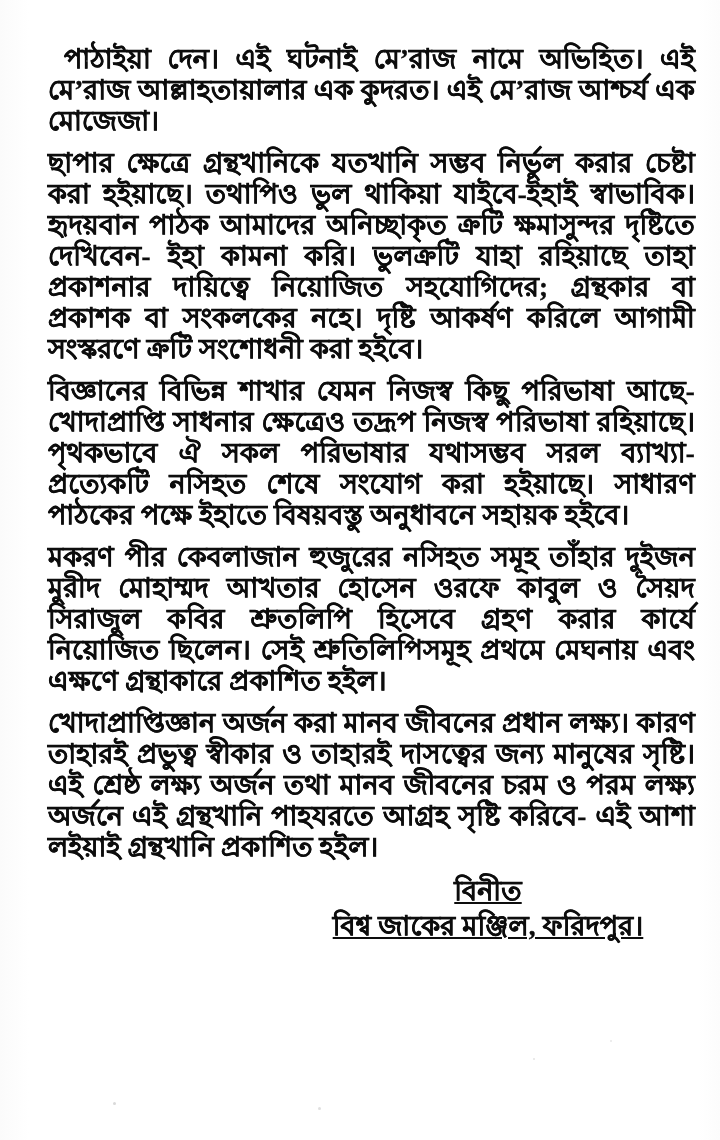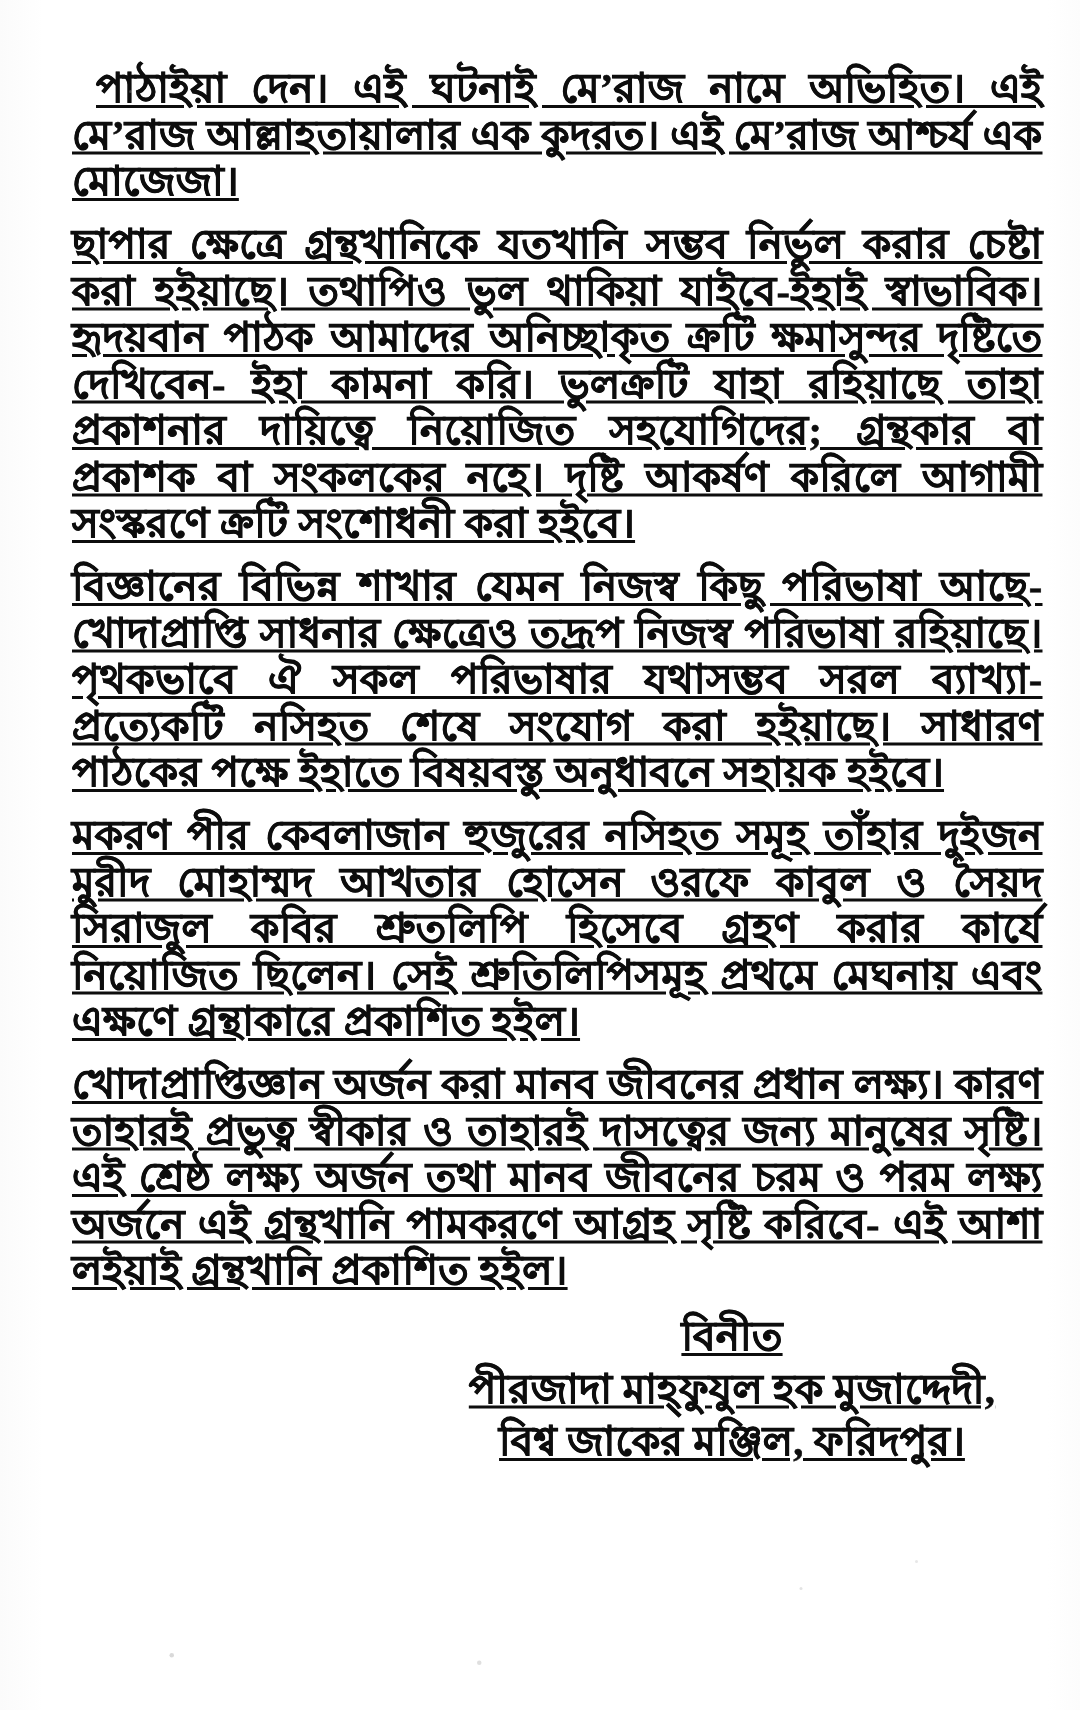--- a/index.html
+++ b/index.html
@@ -28,21 +28,20 @@
     right: 25px;
     color: #0d0d0d;
     font-weight: bold;
     font-size: 27px;
     line-height: 31px;
     text-align: justify;
     letter-spacing: 0.2px;
   }
   p.body-para {
     margin: 0 0 11px 0;
-    text-decoration: underline;
     -webkit-text-stroke: 0.4px #0d0d0d;
   }
   p.body-para.indented {
     text-indent: 16px;
   }
   .signature {
     margin-left: 235px;
     width: 410px;
     text-align: center;
     margin-top: 6px;
@@ -74,25 +73,24 @@
 
     <p class="body-para indented">পাঠাইয়া দেন। এই ঘটনাই মে’রাজ নামে অভিহিত। এই মে’রাজ আল্লাহতায়ালার এক কুদরত। এই মে’রাজ আশ্চর্য এক মোজেজা।</p>
 
 
     <p class="body-para">ছাপার ক্ষেত্রে গ্রন্থখানিকে যতখানি সম্ভব নির্ভুল করার চেষ্টা করা হইয়াছে। তথাপিও ভুল থাকিয়া যাইবে-ইহাই স্বাভাবিক। হৃদয়বান পাঠক আমাদের অনিচ্ছাকৃত ক্রটি ক্ষমাসুন্দর দৃষ্টিতে দেখিবেন- ইহা কামনা করি। ভুলক্রটি যাহা রহিয়াছে তাহা প্রকাশনার দায়িত্বে নিয়োজিত সহযোগিদের; গ্রন্থকার বা প্রকাশক বা সংকলকের নহে। দৃষ্টি আকর্ষণ করিলে আগামী সংস্করণে ক্রটি সংশোধনী করা হইবে।</p>
 
     <p class="body-para">বিজ্ঞানের বিভিন্ন শাখার যেমন নিজস্ব কিছু পরিভাষা আছে- খোদাপ্রাপ্তি সাধনার ক্ষেত্রেও তদ্রূপ নিজস্ব পরিভাষা রহিয়াছে। পৃথকভাবে ঐ সকল পরিভাষার যথাসম্ভব সরল ব্যাখ্যা-প্রত্যেকটি নসিহত শেষে সংযোগ করা হইয়াছে। সাধারণ পাঠকের পক্ষে ইহাতে বিষয়বস্তু অনুধাবনে সহায়ক হইবে।</p>
 
     <p class="body-para">মকরণ পীর কেবলাজান হুজুরের নসিহত সমূহ তাঁহার দুইজন মুরীদ মোহাম্মদ আখতার হোসেন ওরফে কাবুল ও সৈয়দ সিরাজুল কবির শ্রুতলিপি হিসেবে গ্রহণ করার কার্যে নিয়োজিত ছিলেন। সেই শ্রুতিলিপিসমূহ প্রথমে মেঘনায় এবং এক্ষণে গ্রন্থাকারে প্রকাশিত হইল।</p>
 
-    <p class="body-para">খোদাপ্রাপ্তিজ্ঞান অর্জন করা মানব জীবনের প্রধান লক্ষ্য। কারণ তাহারই প্রভুত্ব স্বীকার ও তাহারই দাসত্বের জন্য মানুষের সৃষ্টি। এই শ্রেষ্ঠ লক্ষ্য অর্জন তথা মানব জীবনের চরম ও পরম লক্ষ্য অর্জনে এই গ্রন্থখানি পামকরণে আগ্রহ সৃষ্টি করিবে- এই আশা লইয়াই গ্রন্থখানি প্রকাশিত হইল।</p>
+    <p class="body-para">খোদাপ্রাপ্তিজ্ঞান অর্জন করা মানব জীবনের প্রধান লক্ষ্য। কারণ তাহারই প্রভুত্ব স্বীকার ও তাহারই দাসত্বের জন্য মানুষের সৃষ্টি। এই শ্রেষ্ঠ লক্ষ্য অর্জন তথা মানব জীবনের চরম ও পরম লক্ষ্য অর্জনে এই গ্রন্থখানি পাহযরতে আগ্রহ সৃষ্টি করিবে- এই আশা লইয়াই গ্রন্থখানি প্রকাশিত হইল।</p>
 
     <div class="signature">
       <span class="sig-line">বিনীত</span>
-      <span class="sig-line">পীরজাদা মাহ্‌ফুযুল হক মুজাদ্দেদী,</span>
       <span class="sig-line">বিশ্ব জাকের মঞ্জিল, ফরিদপুর।</span>
     </div>
 
   </div>
 
   <span class="speckle sp2"></span>
   <span class="speckle sp3"></span>
   <span class="speckle sp4"></span>
   <span class="speckle sp5"></span>
   <span class="speckle sp6"></span>

